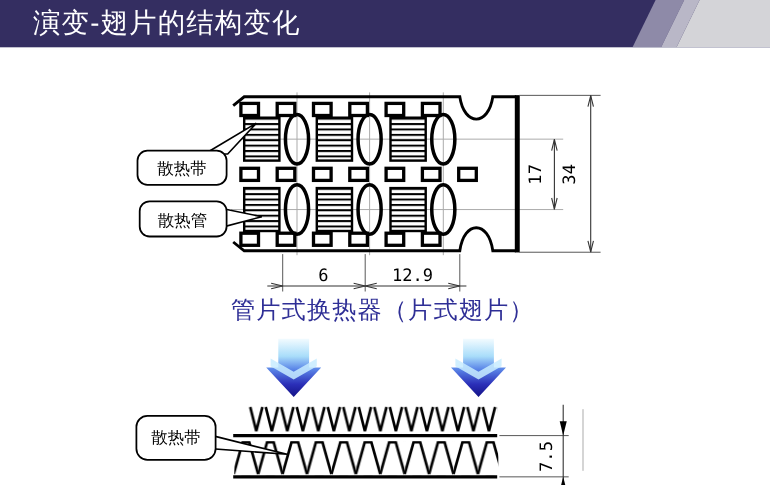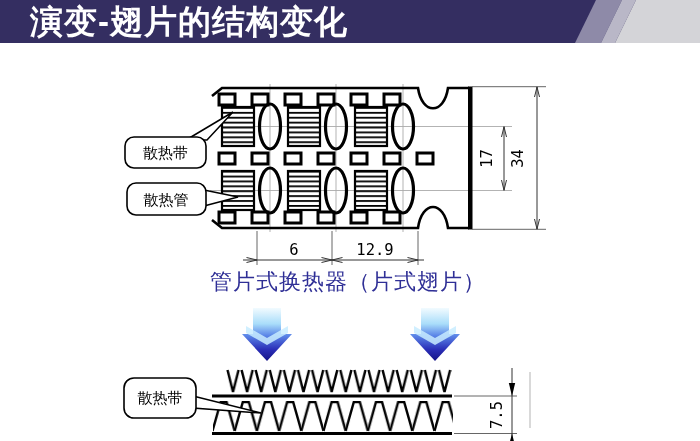--- a/index.html
+++ b/index.html
@@ -11,21 +11,21 @@
   #header{
     position:absolute;left:0;top:0;width:700px;height:43px;
     background:#342e61;overflow:hidden;
   }
   .hstripe{position:absolute;top:0;height:43px;transform:skewX(-26deg);transform-origin:0 0;}
   #stripe-mid{left:596px;width:26px;background:#8e8aa8;}
   #stripe-light{left:622px;width:14px;background:#b9b7c7;}
   #stripe-end{left:636px;width:120px;background:#d4d4d8;}
   #title{
     position:absolute;left:30px;top:0;height:43px;line-height:43px;
-    color:#ffffff;font-size:33px;font-weight:bold;letter-spacing:1px;
+    color:#ffffff;font-size:25px;font-weight:normal;letter-spacing:1px;
     font-family:"Liberation Sans",sans-serif;
   }
   
   #drawing{position:absolute;left:0;top:0;width:700px;height:441px;}
   text.callout-label{font-size:15px;fill:#000;font-family:"Liberation Sans",sans-serif;}
   text.dim-label{font-size:15.5px;fill:#000;font-family:"DejaVu Sans Mono",monospace;}
   text.caption{font-size:22px;fill:#2f2f96;font-family:"Liberation Sans",sans-serif;letter-spacing:1px;}
   .thickline{stroke:#000;stroke-width:2.6;fill:none;}
   .thinline{stroke:#555;stroke-width:0.9;fill:none;}
   .centerline{stroke:#aaa;stroke-width:0.9;fill:none;}

